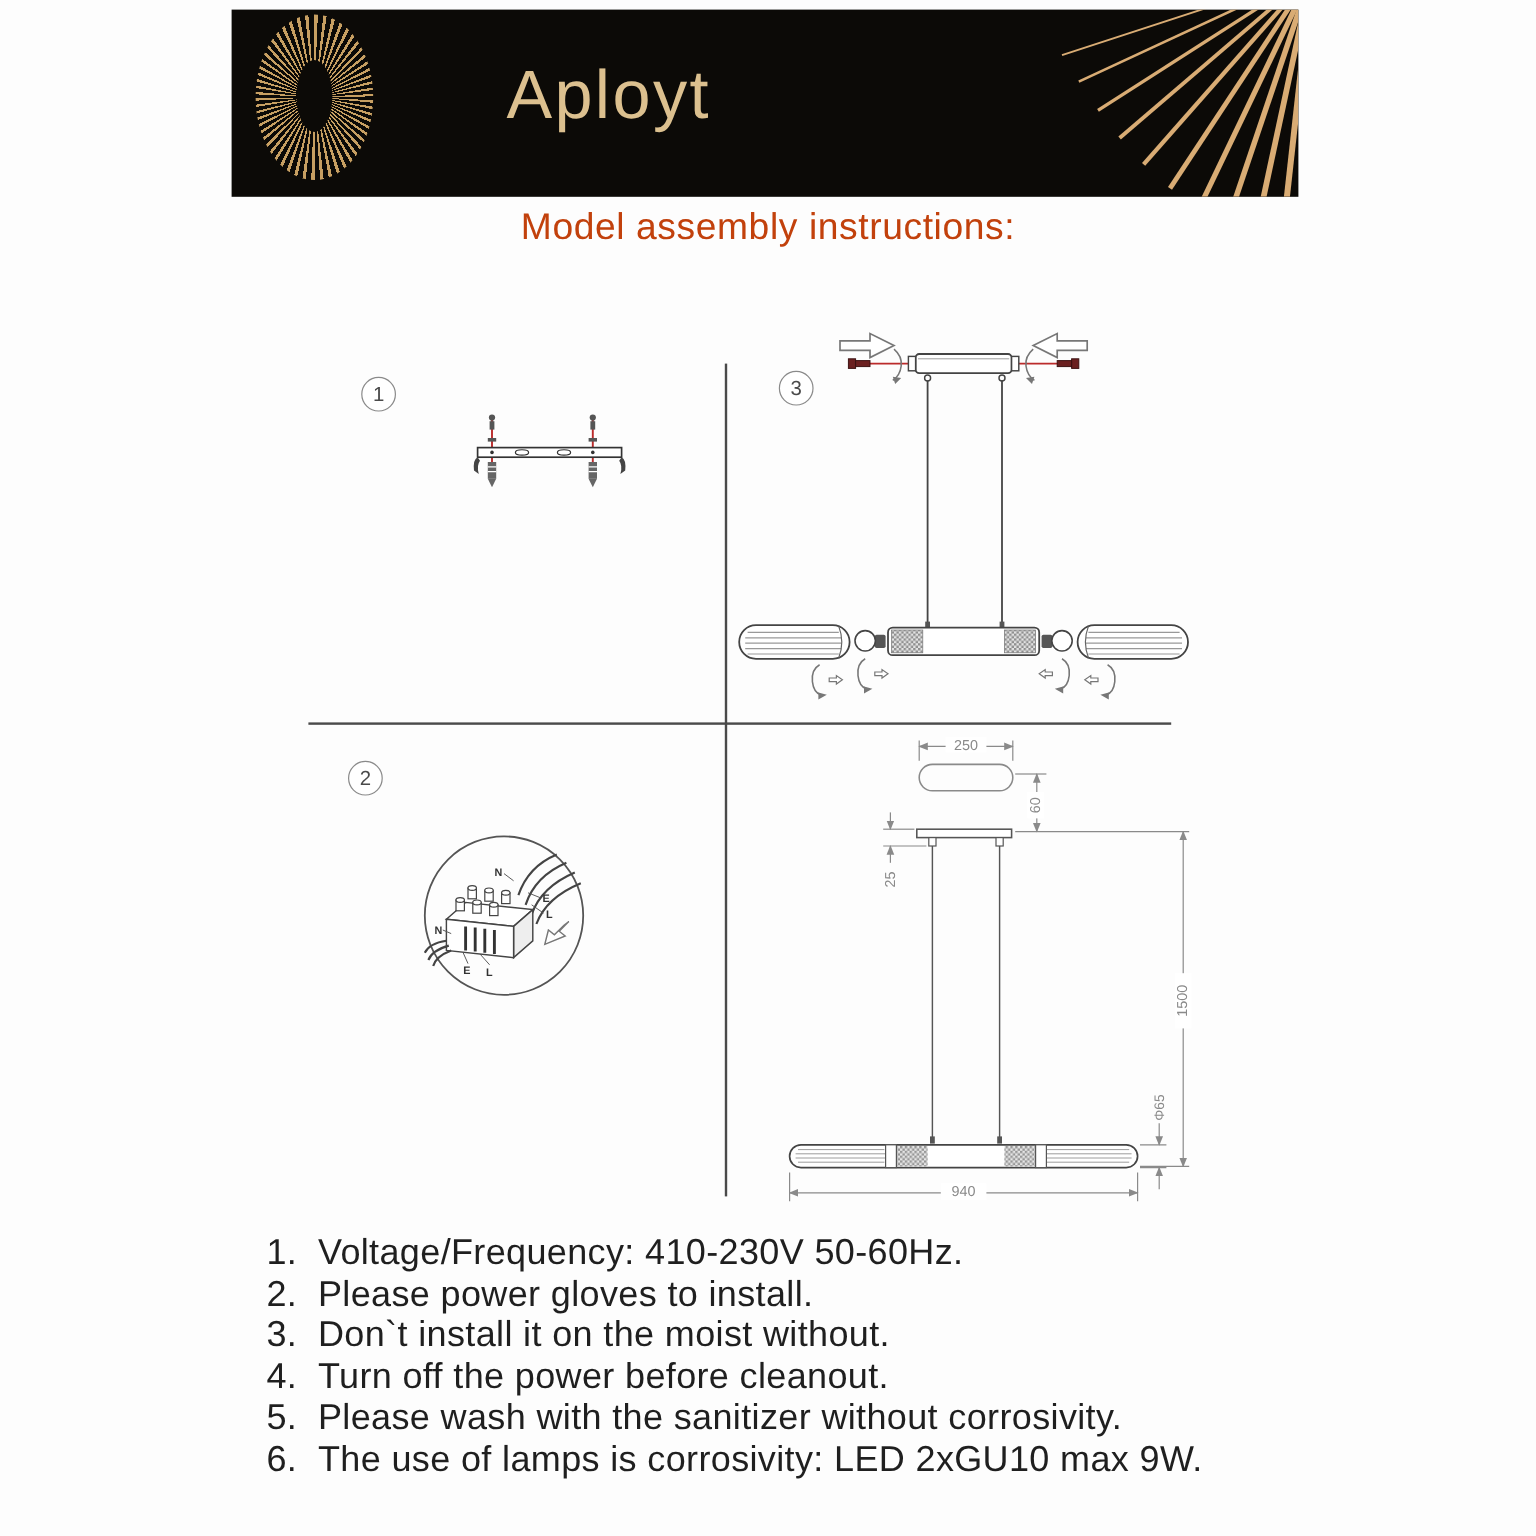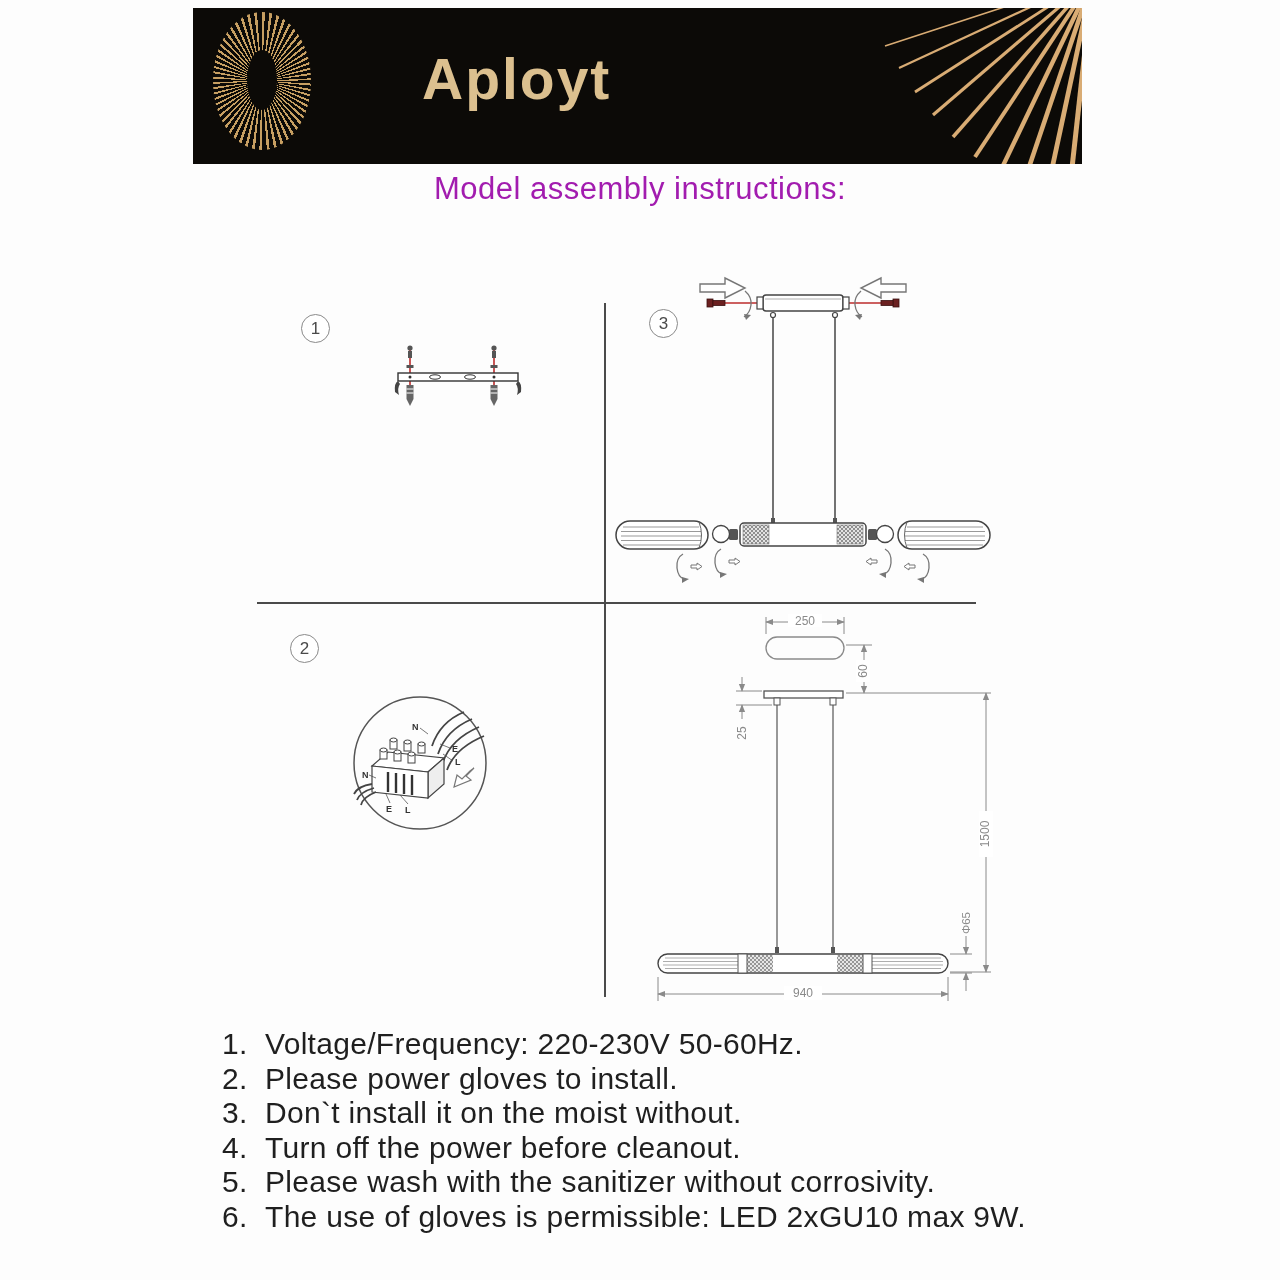--- a/index.html
+++ b/index.html
@@ -3,24 +3,24 @@
 <meta charset="utf-8">
 <style>
   html,body{margin:0;padding:0;background:#ffffff;}
   #page{position:relative;width:1280px;height:1280px;background:#fdfdfd;overflow:hidden;
         font-family:"Liberation Sans",sans-serif;}
   
   .banner{position:absolute;left:193px;top:8px;width:889px;height:156px;background:#0c0a07;overflow:hidden;}
   .starburst{position:absolute;left:20px;top:4px;width:98px;height:138px;border-radius:50%;
              background:repeating-conic-gradient(#c79f62 0deg 2.4deg, rgba(0,0,0,0) 2.4deg 6.2deg);}
   .starburst-core{position:absolute;left:34px;top:38px;width:30px;height:60px;border-radius:50%;background:#0c0a07;}
-  .brand-text{position:absolute;left:229px;top:38px;font-size:57px;font-weight:700;color:#dcc08f;letter-spacing:2px;}
+  .brand-text{position:absolute;left:229px;top:38px;font-size:57px;font-weight:400;color:#dcc08f;letter-spacing:2px;}
   .rays{position:absolute;left:0;top:0;width:889px;height:156px;}
   
-  .title{position:absolute;left:0;top:170px;width:1280px;text-align:center;color:#a21caf;
+  .title{position:absolute;left:0;top:170px;width:1280px;text-align:center;color:#c2410c;
          font-size:31px;line-height:38px;letter-spacing:0.5px;}
   
   .vline{position:absolute;left:604px;top:303px;width:2px;height:694px;background:#4a4a4a;}
   .hline{position:absolute;left:257px;top:602px;width:719px;height:2px;background:#4a4a4a;}
   
   .badge{position:absolute;width:27px;height:27px;border:1.6px solid #8a8a8a;border-radius:50%;
          color:#4a4a4a;font-size:17px;line-height:27px;text-align:center;background:#fff;}
   #badge1{left:301px;top:314px;}
   #badge2{left:290px;top:634px;}
   #badge3{left:649px;top:309px;}
@@ -371,37 +371,37 @@
       <line x1="298" y1="374" x2="298" y2="398"></line>
       <line x1="8" y1="391" x2="298" y2="391" marker-start="url(#ah)" marker-end="url(#ah)"></line>
     </g>
     <rect x="134" y="383" width="38" height="14" fill="#fff"></rect>
     <text x="153" y="394" text-anchor="middle" font-size="12" fill="#8a8a8a">940</text>
   </svg>
 
   <div class="instructions">
     <div class="ins-row">
       <span class="ins-num">1.</span>
-      <span>Voltage/Frequency: 220-230V 50-60Hz.</span>
+      <span>Voltage/Frequency: 410-230V 50-60Hz.</span>
     </div>
     <div class="ins-row">
       <span class="ins-num">2.</span>
       <span>Please power gloves to install.</span>
     </div>
     <div class="ins-row">
       <span class="ins-num">3.</span>
       <span>Don`t install it on the moist without.</span>
     </div>
     <div class="ins-row">
       <span class="ins-num">4.</span>
       <span>Turn off the power before cleanout.</span>
     </div>
     <div class="ins-row">
       <span class="ins-num">5.</span>
       <span>Please wash with the sanitizer without corrosivity.</span>
     </div>
     <div class="ins-row">
       <span class="ins-num">6.</span>
-      <span>The use of gloves is permissible: LED 2xGU10 max 9W.</span>
+      <span>The use of lamps is corrosivity: LED 2xGU10 max 9W.</span>
     </div>
   </div>
 
 </div>
 
 </body></html>

